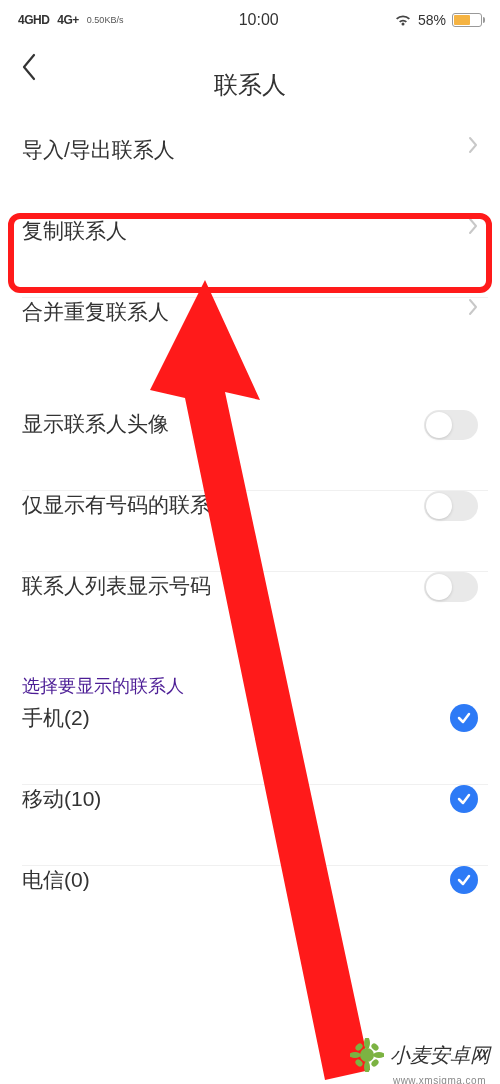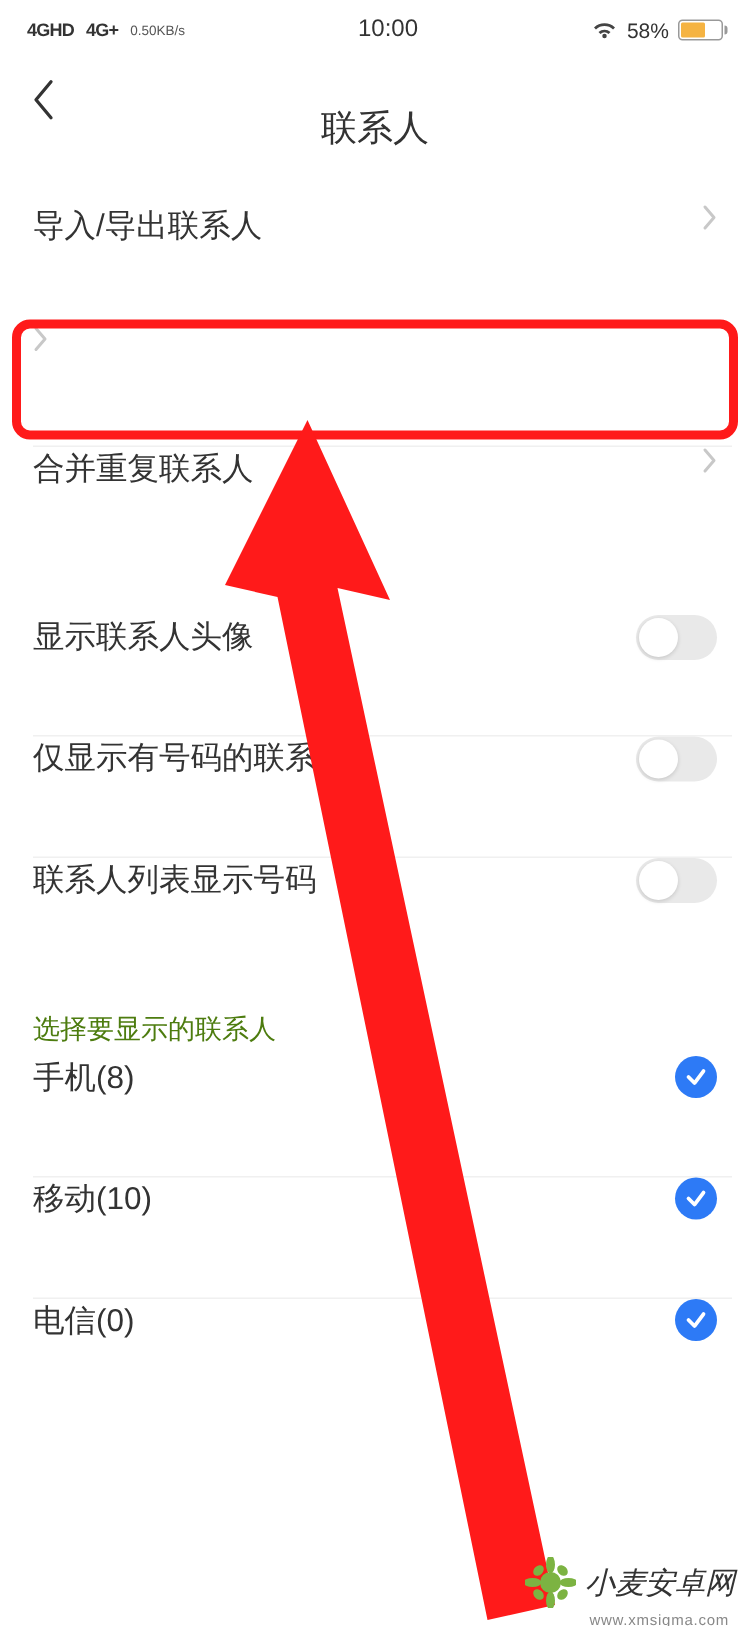--- a/index.html
+++ b/index.html
@@ -23,21 +23,21 @@
     .row { height: 80px; display: flex; align-items: flex-start; justify-content: space-between; padding: 0 22px; }
     .row-label { font-size: 21px; color: #333; }
     .chevron { color:#c8c8c8; }
     .nav-sep { height:1px; margin-left:22px; margin-right:12px; background:#f0f0f0; }
 
     .gap { height: 32px; }
 
     .toggle { width:54px; height:30px; border-radius:15px; background:#e9e9e9; position:relative; }
     .toggle .knob { width:26px; height:26px; border-radius:50%; background:#fff; position:absolute; top:2px; left:2px; box-shadow:0 1px 3px rgba(0,0,0,0.15); }
 
-    .section-head { padding: 22px 22px 6px; font-size:18px; color:#4d7c0f; }
+    .section-head { padding: 22px 22px 6px; font-size:18px; color:#4c1d95; }
 
     .check { width:28px; height:28px; border-radius:50%; background:#2d7af6; display:flex; align-items:center; justify-content:center; }
     .check svg { display:block; }
 
     .highlight-box { position:absolute; border:6px solid #ff1a1a; border-radius:12px; pointer-events:none; }
     .arrow { position:absolute; pointer-events:none; }
 
     .watermark { position:absolute; right:10px; bottom:12px; display:flex; align-items:center; gap:6px; font-size:20px; font-weight:400; font-style:italic; color:#333; }
     .wm-url { position:absolute; right:14px; bottom:-2px; font-size:10px; color:#888; letter-spacing:0.5px; }
     .wm-logo { width:34px; height:34px; }
@@ -83,20 +83,21 @@
     <span class="row-label">导入/导出联系人</span>
     <span class="chevron">
       <svg width="10" height="18" viewBox="0 0 10 18">
           <path d="M2 2 L8 9 L2 16" stroke="#c8c8c8" stroke-width="2" fill="none" stroke-linecap="round" stroke-linejoin="round"></path>
         </svg>
     </span>
   </div>
   <div class="nav-sep"></div>
 
   <div class="row">
+    <span class="row-label">复制联系人</span>
     <span class="chevron">
       <svg width="10" height="18" viewBox="0 0 10 18">
           <path d="M2 2 L8 9 L2 16" stroke="#c8c8c8" stroke-width="2" fill="none" stroke-linecap="round" stroke-linejoin="round"></path>
         </svg>
     </span>
   </div>
   <div class="nav-sep"></div>
 
   <div class="row">
     <span class="row-label">合并重复联系人</span>
@@ -128,21 +129,21 @@
   <div class="row">
     <span class="row-label">联系人列表显示号码</span>
     <span class="toggle">
         <span class="knob"></span>
       </span>
   </div>
 
   <div class="section-head">选择要显示的联系人</div>
 
   <div class="row">
-    <span class="row-label">手机(8)</span>
+    <span class="row-label">手机(2)</span>
     <span class="check">
       <svg width="16" height="16" viewBox="0 0 16 16">
           <path d="M3 8 L7 12 L13 4" stroke="#fff" stroke-width="2.5" fill="none" stroke-linecap="round" stroke-linejoin="round"></path>
         </svg>
     </span>
   </div>
   <div class="nav-sep"></div>
 
   <div class="row">
     <span class="row-label">移动(10)</span>

